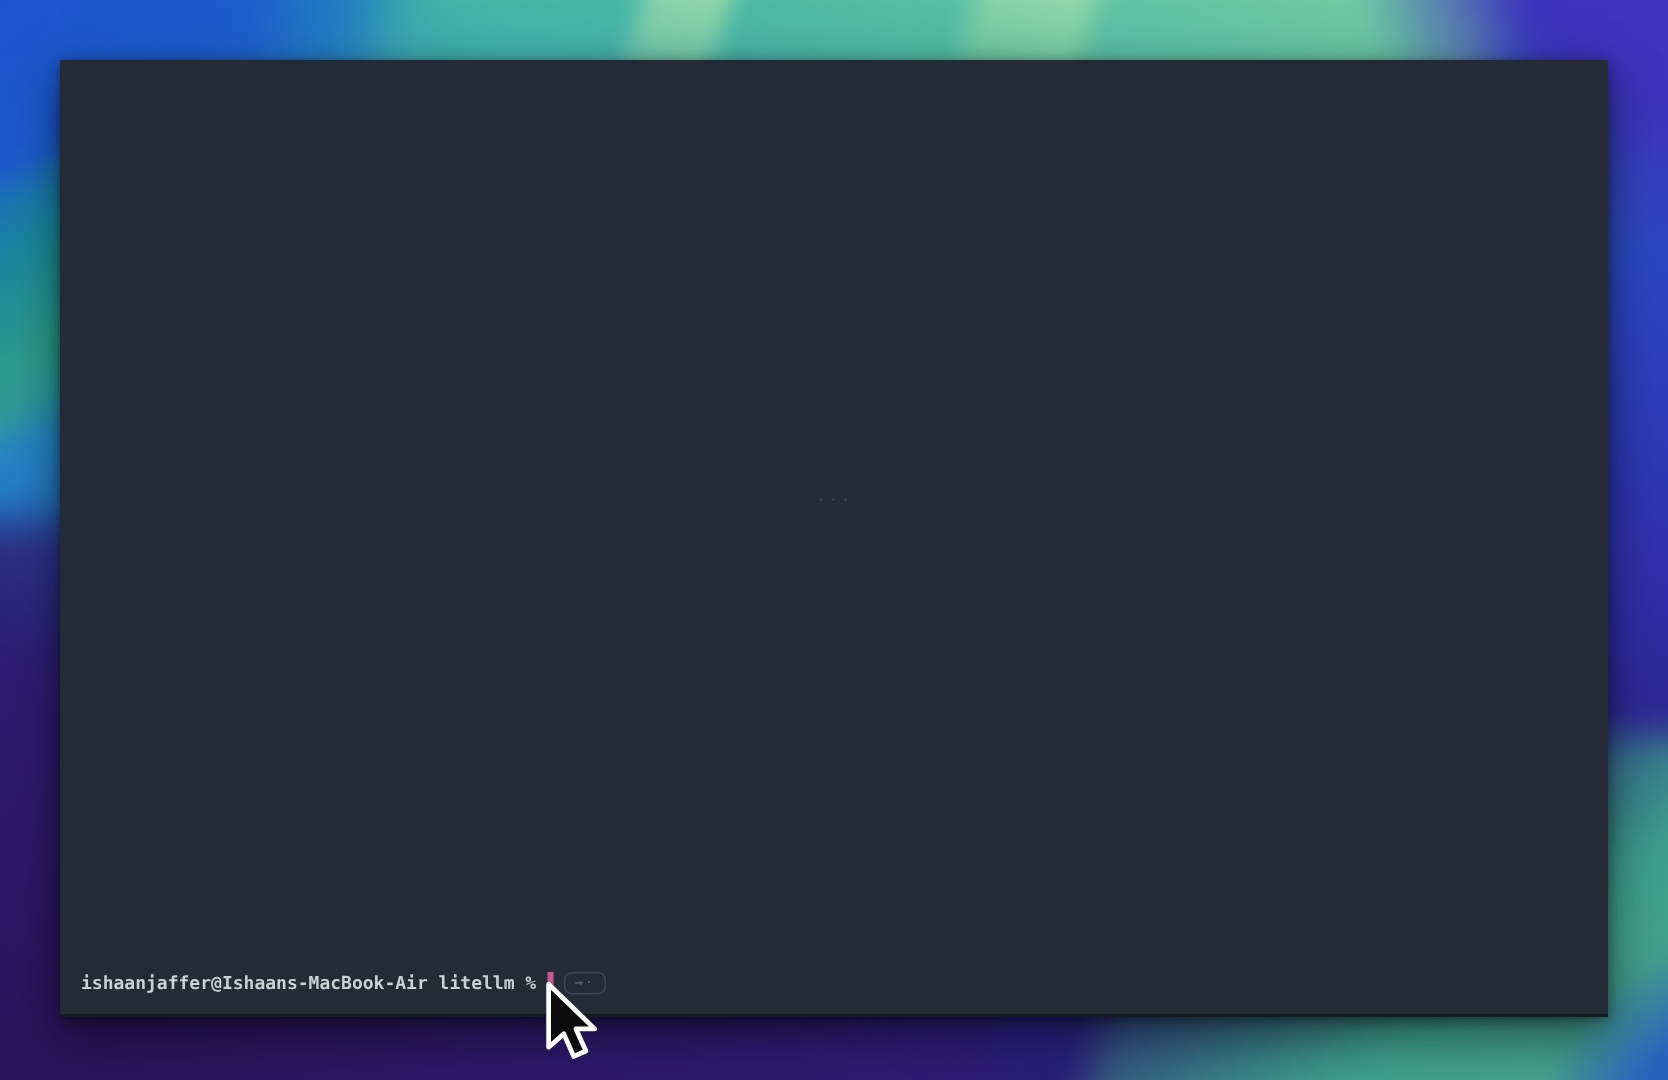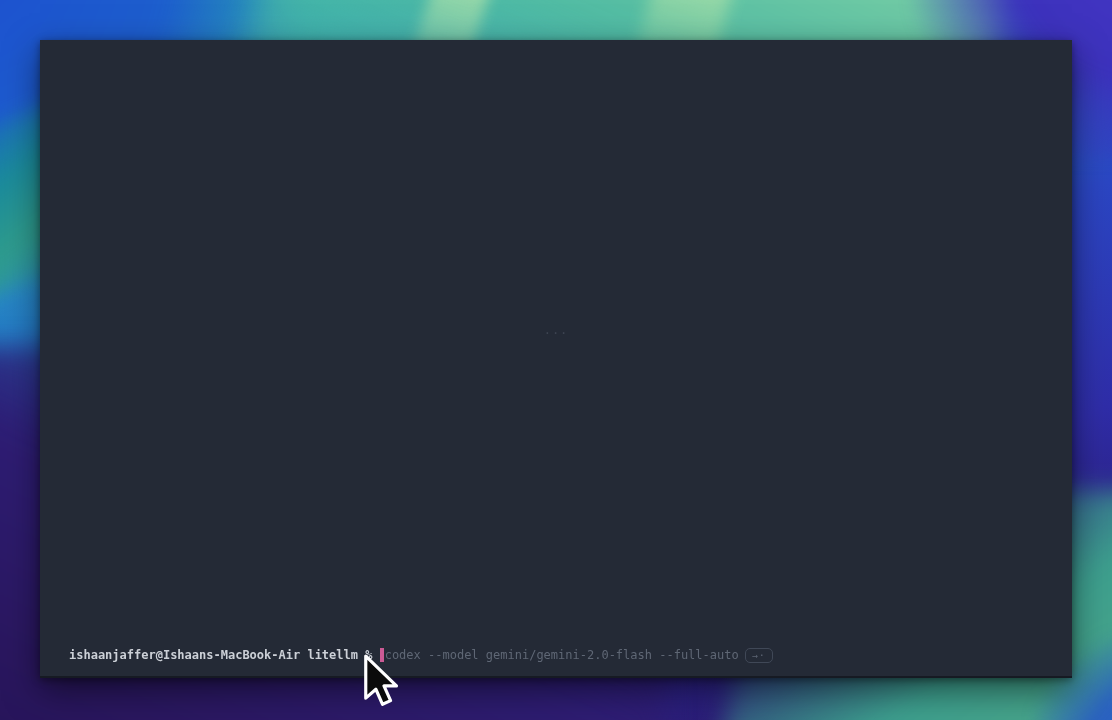--- a/index.html
+++ b/index.html
@@ -72,21 +72,21 @@
   .ghost-dots{
     position:absolute;top:283px;left:50%;transform:translateX(-50%);
     font-size:12px;color:var(--dots-color,#454c5a);opacity:.75;
     letter-spacing:1px;user-select:none;
   }
   .prompt-line{
     position:absolute;left:14px;bottom:13px;right:14px;
     display:flex;align-items:center;white-space:pre;
     font-size:12px;line-height:16px;
   }
-  .prompt-text{color:var(--prompt-text,#ccd0d7);font-weight:700;margin-left:15px;}
+  .prompt-text{color:var(--prompt-text,#ccd0d7);font-weight:700;}
   .cursor-block{
     display:inline-block;width:4px;height:14px;margin-right:1px;
     background:var(--cursor-color,#cb5a95);
   }
   .suggestion-text{color:var(--suggestion-text,#5f6775);}
   .hint-badge{
     display:inline-block;margin-left:6px;padding:0 6px;
     border:1px solid var(--hint-border,#404857);border-radius:5px;
     color:var(--hint-text,#5d6574);font-size:10px;line-height:13px;
     letter-spacing:1px;
@@ -107,21 +107,20 @@
   <div class="wp-teal-left wp-layer"></div>
   <div class="wp-purple-bl wp-layer"></div>
   <div class="wp-green-br wp-layer"></div>
   <div class="wp-blue-brcorner wp-layer"></div>
 
   <div class="terminal-window">
     <div class="ghost-dots">...</div>
     <div class="prompt-line">
       <span class="prompt-text">ishaanjaffer@Ishaans-MacBook-Air litellm % </span>
       <span class="cursor-block"></span>
-      <span class="suggestion-text">codex --model gemini/gemini-2.0-flash --full-auto</span>
       <span class="hint-badge">→·</span>
     </div>
   </div>
 
   <svg class="mouse-pointer" viewBox="0 0 24 36" xmlns="http://www.w3.org/2000/svg">
     <path d="M3,2 L3,28.5 L9.4,22.9 L13.6,32.4 L18.7,30.1 L14.5,20.8 L22.4,20.8 Z" fill="#0b0b0b" stroke="#ffffff" stroke-width="2" stroke-linejoin="round"></path>
   </svg>
 </div>
 
 </body></html>

